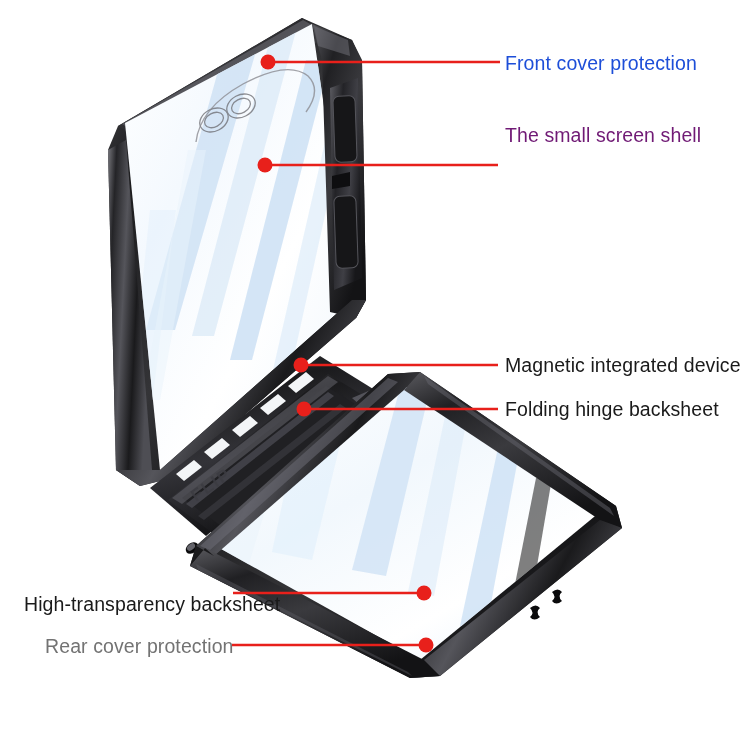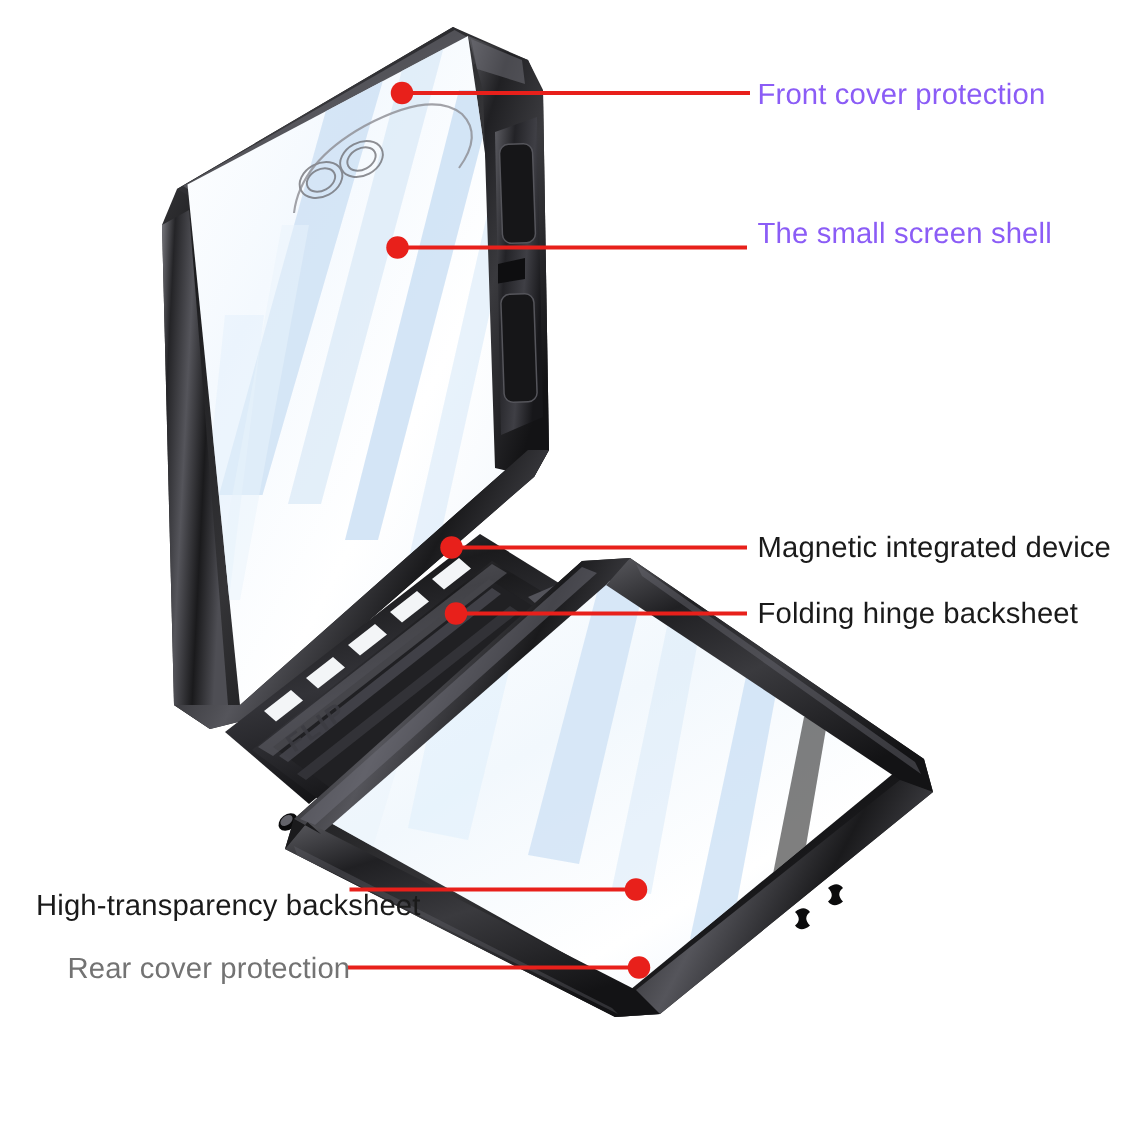--- a/index.html
+++ b/index.html
@@ -214,21 +214,21 @@
         <line x1="304" y1="409" x2="498" y2="409" stroke="#e8201b" stroke-width="2.6"></line>
         <circle cx="304" cy="409" r="7.5" fill="#e8201b"></circle>
         <line x1="233" y1="593" x2="424" y2="593" stroke="#e8201b" stroke-width="2.6"></line>
         <circle cx="424" cy="593" r="7.5" fill="#e8201b"></circle>
         <line x1="232" y1="645" x2="426" y2="645" stroke="#e8201b" stroke-width="2.6"></line>
         <circle cx="426" cy="645" r="7.5" fill="#e8201b"></circle>
       </g>
   </svg>
 
   <div id="callout-labels">
-      <div class="callout-label" style="left: 505px; top: 50px; color: #8b5cf6;"><span>Front cover protection</span></div>
-      <div class="callout-label" style="left: 505px; top: 143px; color: #8b5cf6;"><span>The small screen shell</span><br></div>
+      <div class="callout-label" style="left: 505px; top: 50px; color: #1d4ed8;"><span>Front cover protection</span></div>
+      <div class="callout-label" style="left: 505px; top: 122px; color: #701a75;"><span>The small screen shell</span><br></div>
       <div class="callout-label" style="left: 505px; top: 352px; color: rgb(26, 26, 26);"><span>Magnetic integrated device</span></div>
       <div class="callout-label" style="left: 505px; top: 396px; color: rgb(26, 26, 26);"><span>Folding hinge backsheet</span></div>
       <div class="callout-label" style="left: 24px; top: 591px; color: rgb(26, 26, 26);"><span>High-transparency backsheet</span></div>
       <div class="callout-label" style="left: 45px; top: 633px; color: #737373;"><span>Rear cover protection</span></div>
     </div>
 
 </div>
 
 </body></html>

